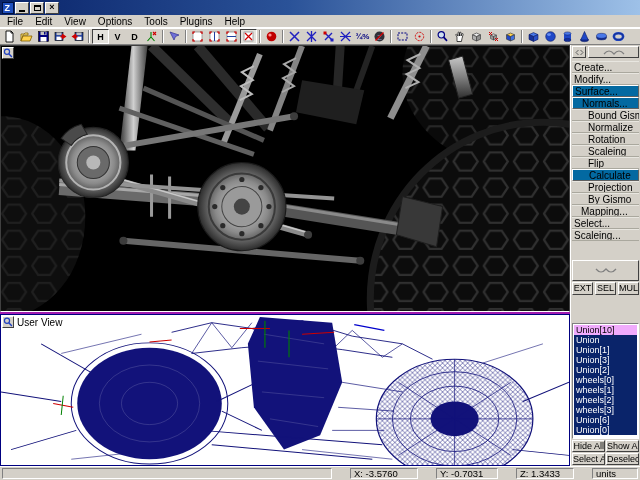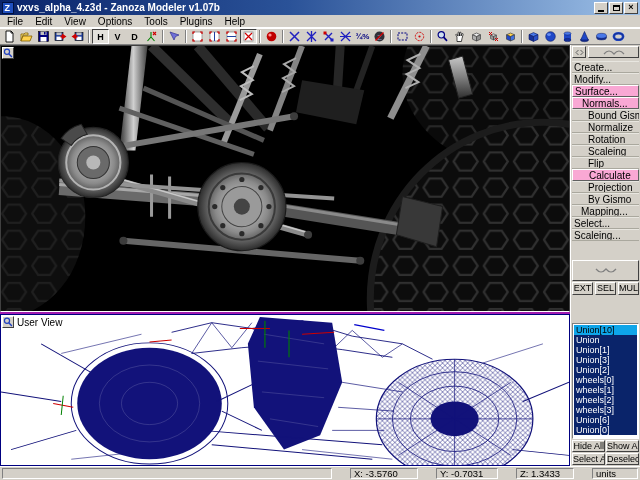--- a/index.html
+++ b/index.html
@@ -49,47 +49,46 @@
   
   .panel { width:70px; background:#d4d0c8; border-left:1px solid #ffffff; display:flex; flex-direction:column; padding:1px; }
   .ptop { display:flex; height:13px; margin-bottom:2px; }
   .sqbtn { width:14px; height:12px; display:flex; align-items:center; justify-content:center; margin-right:2px; }
   .wavebtn { flex:1; height:12px; display:flex; align-items:center; justify-content:center; }
   .cmdlist { }
   .cmd { height:12px; line-height:11px; font-size:10px; padding-left:2px; white-space:nowrap; overflow:hidden;
     border-top:1px solid #e8e6e0; border-bottom:1px solid #aaa89e; }
   .cmd.i1 { padding-left:9px; }
   .cmd.i2 { padding-left:16px; }
-  .cmd.on { border:1px solid; border-color:#ffffff #606060 #606060 #ffffff; background:#f9a8d4; }
+  .cmd.on { border:1px solid; border-color:#ffffff #606060 #606060 #ffffff; background:#0369a1; }
   .pspacer { flex:1; }
   .modes { display:flex; gap:2px; height:13px; margin-top:1px; }
   .modebtn { flex:1; font-size:9px; text-align:center; line-height:11px; }
   .pgap { height:28px; }
   .objlist { height:116px; background:#fff; overflow:hidden; padding:1px; }
-  .li { height:10px; line-height:10px; font-size:9px; padding-left:2px; white-space:nowrap; color:#000; background:#0ea5e9; }
+  .li { height:10px; line-height:10px; font-size:9px; padding-left:2px; white-space:nowrap; color:#000; background:#f0abfc; }
   .li.sel { background:#0a246a; color:#fff; }
   .btnrow { display:flex; gap:1px; margin-top:1px; height:12px; }
   .pbtn { flex:1; font-size:9px; text-align:right; line-height:10px; white-space:nowrap; overflow:hidden; }
 
   
   .statusbar { height:14px; display:flex; align-items:center; gap:18px; padding:1px 2px;
     border-top:1px solid #ffffff; }
   .sfield { height:11px; line-height:10px; font-size:9.5px; padding:0 3px; white-space:nowrap; }
   .sfield.grow { flex:1; }
   .sx { width:68px; } .sy { width:62px; } .sz { width:58px; } .su { width:46px; }
 </style>
 </head>
 <body>
 
 <div class="titlebar">
   <svg class="appicon" viewBox="0 0 12 12">
     <rect x="0.5" y="0.5" width="11" height="11" fill="#2050c0" stroke="#001040"></rect>
     <text x="2.6" y="9.4" font-size="9" font-weight="bold" fill="#fff">Z</text>
   </svg>
-  <div class="ttl">vxvs_alpha_4.z3d - Zanoza Modeler v1.07b</div>
   <div class="winbtn raised">
       <div class="minbar"></div>
     </div>
   <div class="winbtn raised">
       <div class="restsq"></div>
     </div>
   <div class="winbtn raised">
       <span>×</span>
     </div>
 </div>

